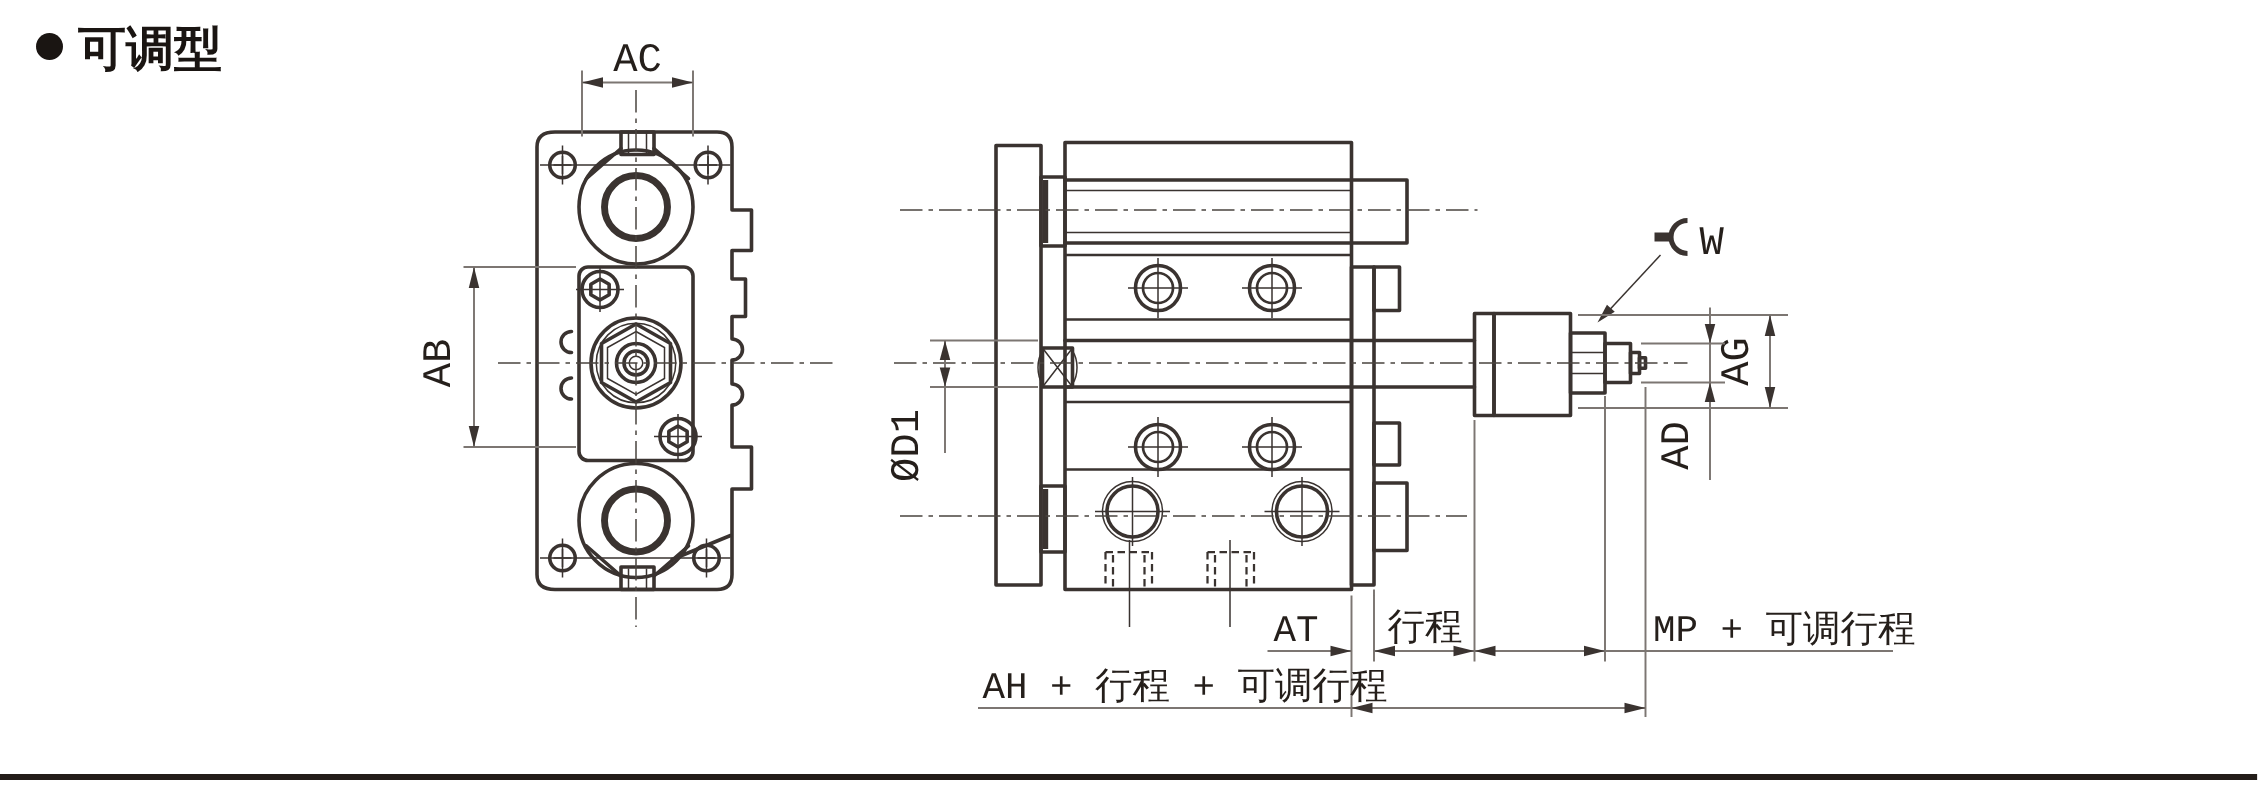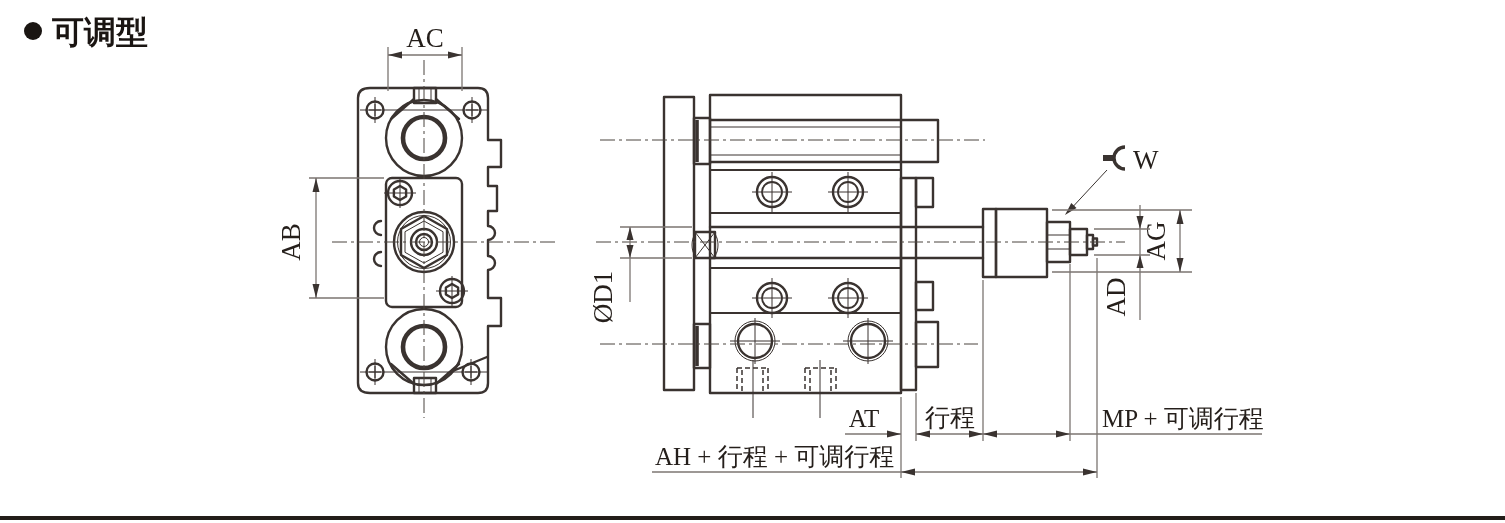--- a/index.html
+++ b/index.html
@@ -1,17 +1,17 @@
 <!DOCTYPE html>
 <html><head>
 <meta charset="utf-8">
 <style>
   html,body{margin:0;padding:0;background:#ffffff;}
   .canvas{position:relative;width:1505px;height:523px;background:#ffffff;overflow:hidden;
-          font-family:Liberation Serif, serif;}
+          font-family:Liberation Mono, monospace;}
   svg{display:block;}
   
   .s2{stroke:#3a3330;stroke-width:2.4;fill:none;stroke-linejoin:round;stroke-linecap:round;}
   .s3{stroke:#3a3330;stroke-width:4.6;fill:none;}
   .sm{stroke:#3a3330;stroke-width:1.8;fill:none;}
   .s1{stroke:#3a3330;stroke-width:1;fill:none;}
   .thick{stroke:#3a3330;stroke-width:3.6;fill:none;}
   
   .dim{stroke:#7c7672;stroke-width:1.3;fill:none;}
   .cl{stroke:#4a443f;stroke-width:1;fill:none;stroke-dasharray:15 4 3 4;}

